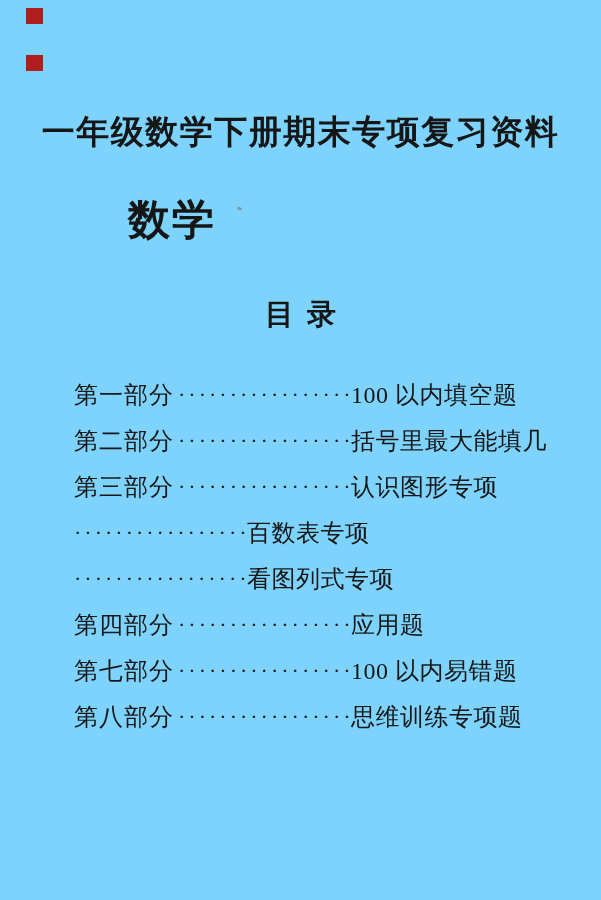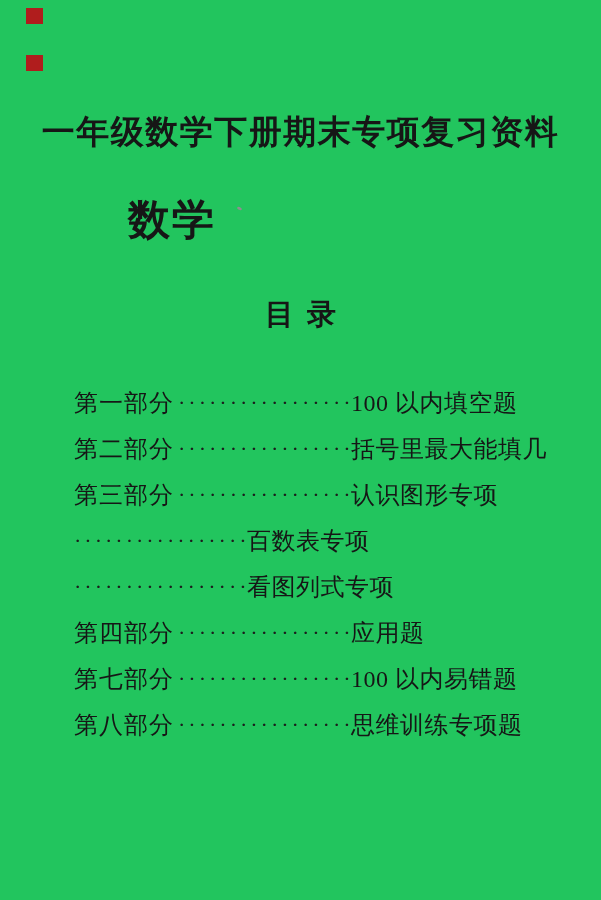--- a/index.html
+++ b/index.html
@@ -4,21 +4,21 @@
 <style>
   html, body {
     margin: 0;
     padding: 0;
     background: #ffffff;
   }
   .page {
     position: relative;
     width: 601px;
     height: 900px;
-    background: #22c55e;
+    background: #7dd3fc;
     overflow: hidden;
     font-family: "Liberation Serif", "DejaVu Serif", serif;
     color: #161616;
   }
 
   
   .red-marker {
     position: absolute;
     left: 26px;
     width: 17px;
@@ -72,21 +72,21 @@
     text-align: center;
     font-size: 29px;
     font-weight: bold;
     letter-spacing: 13px;
     text-indent: 13px;
   }
 
   
   .toc {
     position: absolute;
-    top: 380px;
+    top: 372px;
     left: 74px;
     width: 490px;
   }
   .toc-row {
     display: flex;
     align-items: center;
     height: 46px;
     font-size: 24px;
     font-weight: 500;
     white-space: nowrap;

